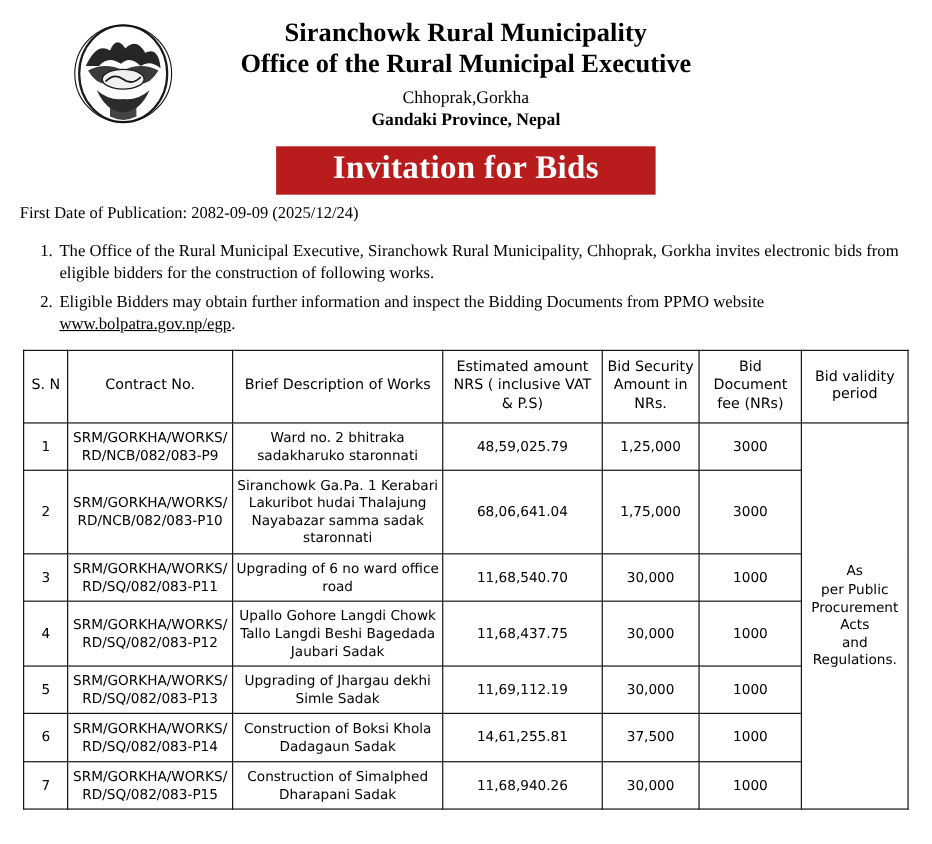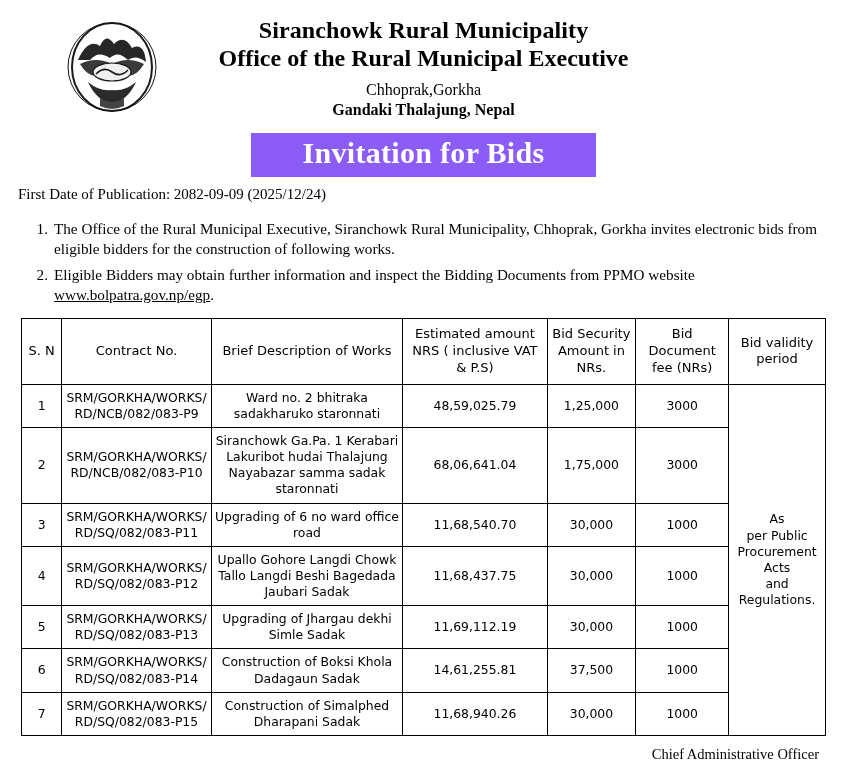--- a/index.html
+++ b/index.html
@@ -58,21 +58,21 @@
     font-weight: bold;
     line-height: 1.3;
   }
 
   .title-bar-wrap {
     text-align: center;
     margin-top: 12px;
   }
   .title-bar {
     display: inline-block;
-    background: #8b5cf6;
+    background: #b91c1c;
     color: #ffffff;
     font-size: 30px;
     font-weight: bold;
     padding: 3px 52px 7px 52px;
     letter-spacing: 0.3px;
   }
   .pub-date {
     text-align: left;
     font-size: 15px;
     margin-top: 9px;
@@ -176,21 +176,21 @@
       <ellipse cx="46" cy="52" rx="19" ry="9" fill="#f0f0f0" stroke="#1a1a1a" stroke-width="1.2"></ellipse>
       <path d="M30 54 Q38 46 46 52 Q54 58 62 50" fill="none" stroke="#1a1a1a" stroke-width="1.6"></path>
       <path d="M22 62 Q34 72 46 70 Q58 72 70 62 Q62 80 46 84 Q30 80 22 62 Z" fill="#2b2b2b"></path>
       <path d="M34 78 Q46 86 58 78 L58 86 Q46 92 34 86 Z" fill="#444"></path>
       <circle cx="46" cy="47" r="44" fill="none" stroke="#111" stroke-width="1"></circle>
     </svg>
 
     <div class="org-name">Siranchowk Rural Municipality</div>
     <div class="org-office">Office of the Rural Municipal Executive</div>
     <div class="org-place">Chhoprak,Gorkha</div>
-    <div class="org-province">Gandaki Thalajung, Nepal</div>
+    <div class="org-province">Gandaki Province, Nepal</div>
 
     <div class="title-bar-wrap">
       <div class="title-bar">Invitation for Bids</div>
     </div>
 
     <div class="pub-date">First Date of Publication: 2082-09-09 (2025/12/24)</div>
   </div>
 
   <div class="paras">
 
@@ -286,17 +286,14 @@
           <td class="contract">SRM/GORKHA/WORKS/ RD/SQ/082/083-P15</td>
           <td class="desc">Construction of Simalphed Dharapani Sadak</td>
           <td class="amount">11,68,940.26</td>
           <td class="security">30,000</td>
           <td class="fee">1000</td>
         </tr>
       </tbody>
     </table>
   </div>
 
-  <div class="footer">
-    <span>Chief Administrative Officer</span>
-  </div>
 
 </div>
 
 </body></html>

